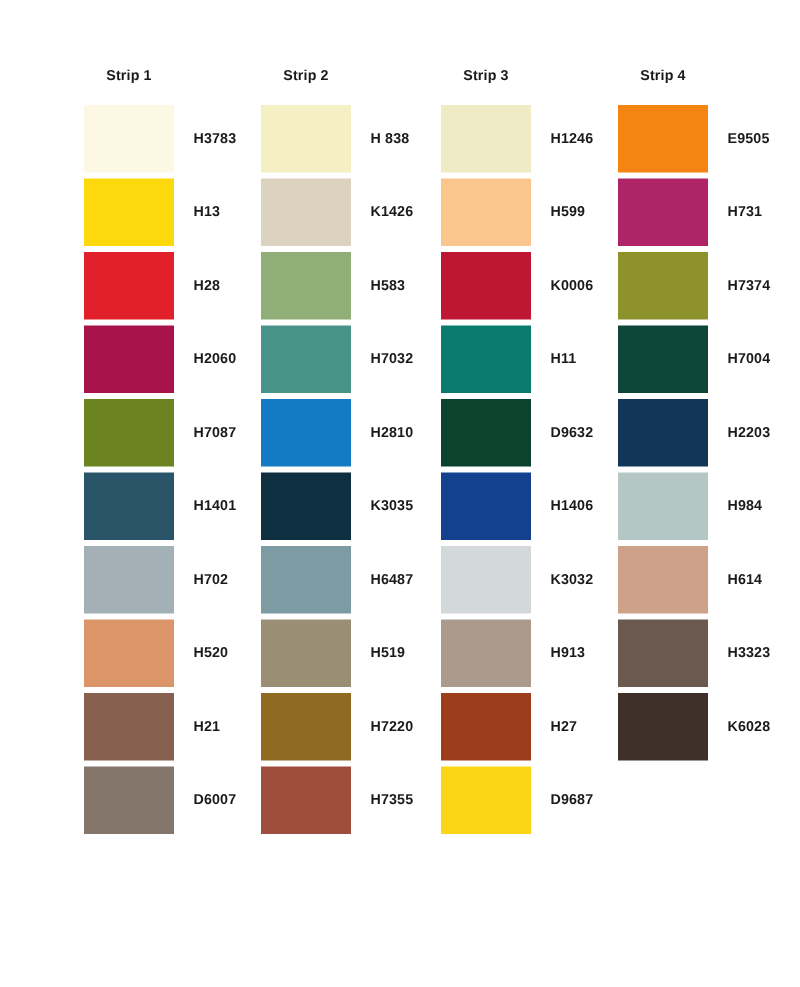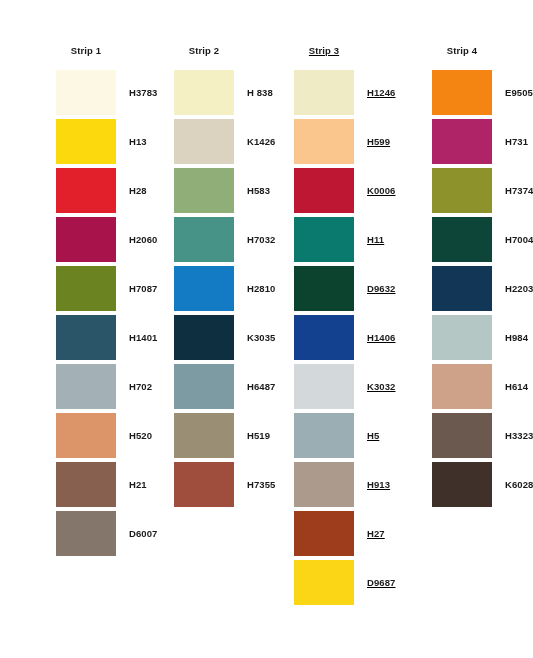--- a/index.html
+++ b/index.html
@@ -65,22 +65,22 @@
     font-weight: bold;
     color: #1a1a1a;
     margin-left: 13px;
     white-space: nowrap;
     letter-spacing: 0.1px;
   }
 
   
   .col-0 { left: 40px;  }
   .col-1 { left: 158px; }
-  .col-2 { left: 278px; text-decoration: underline; }
-  .col-3 { left: 396px; margin-left: 20px; }
+  .col-2 { left: 278px; }
+  .col-3 { left: 396px; }
 </style>
 </head>
 <body>
 
 <div id="chart">
     <div class="strip col-0">
       <div class="strip-header">Strip 1</div>
       <div class="strip-rows">
         <div class="swatch-row">
           <div class="swatch" style="background-color: rgb(252, 248, 227);"></div>
@@ -153,20 +153,24 @@
         </div>
         <div class="swatch-row">
           <div class="swatch" style="background-color: rgb(125, 155, 163);"></div>
           <div class="swatch-label">H6487</div>
         </div>
         <div class="swatch-row">
           <div class="swatch" style="background-color: rgb(154, 142, 116);"></div>
           <div class="swatch-label">H519</div>
         </div>
         <div class="swatch-row">
+          <div class="swatch" style="background-color: rgb(145, 106, 34);"></div>
+          <div class="swatch-label">H7220</div>
+        </div>
+        <div class="swatch-row">
           <div class="swatch" style="background-color: rgb(159, 78, 61);"></div>
           <div class="swatch-label">H7355</div>
         </div>
       </div>
     </div>
     <div class="strip col-2">
       <div class="strip-header">Strip 3</div>
       <div class="strip-rows">
         <div class="swatch-row">
           <div class="swatch" style="background-color: rgb(239, 235, 196);"></div>
@@ -190,24 +194,20 @@
         </div>
         <div class="swatch-row">
           <div class="swatch" style="background-color: rgb(19, 64, 143);"></div>
           <div class="swatch-label">H1406</div>
         </div>
         <div class="swatch-row">
           <div class="swatch" style="background-color: rgb(211, 217, 218);"></div>
           <div class="swatch-label">K3032</div>
         </div>
         <div class="swatch-row">
-          <div class="swatch" style="background-color: rgb(154, 174, 180);"></div>
-          <div class="swatch-label">H5</div>
-        </div>
-        <div class="swatch-row">
           <div class="swatch" style="background-color: rgb(172, 155, 141);"></div>
           <div class="swatch-label">H913</div>
         </div>
         <div class="swatch-row">
           <div class="swatch" style="background-color: rgb(158, 61, 27);"></div>
           <div class="swatch-label">H27</div>
         </div>
         <div class="swatch-row">
           <div class="swatch" style="background-color: rgb(251, 214, 22);"></div>
           <div class="swatch-label">D9687</div>

